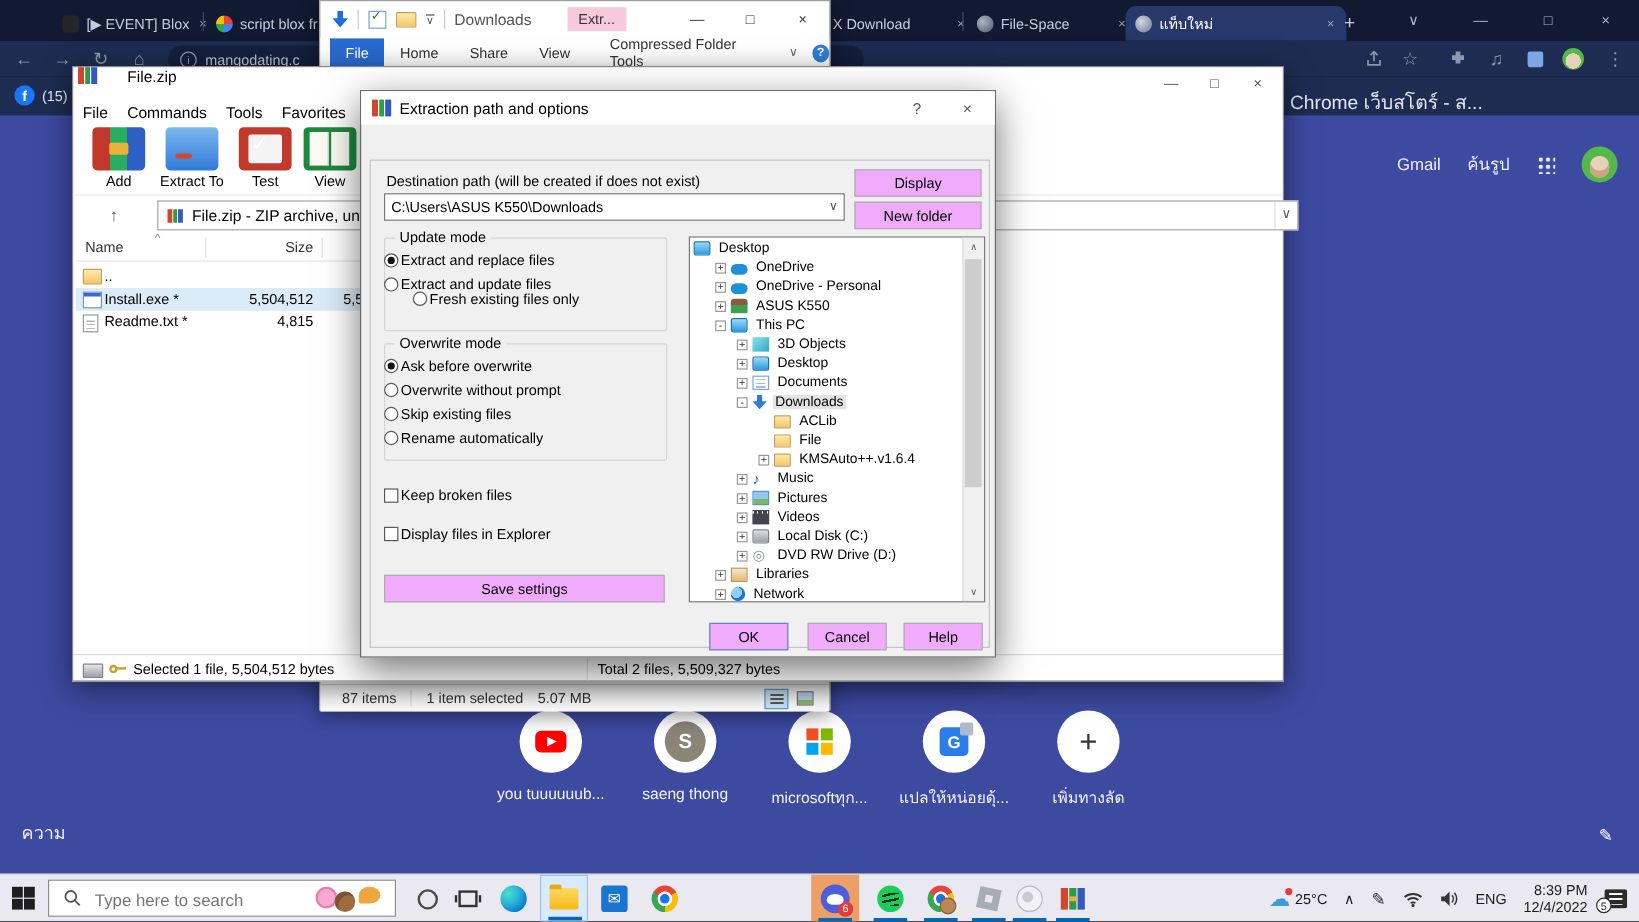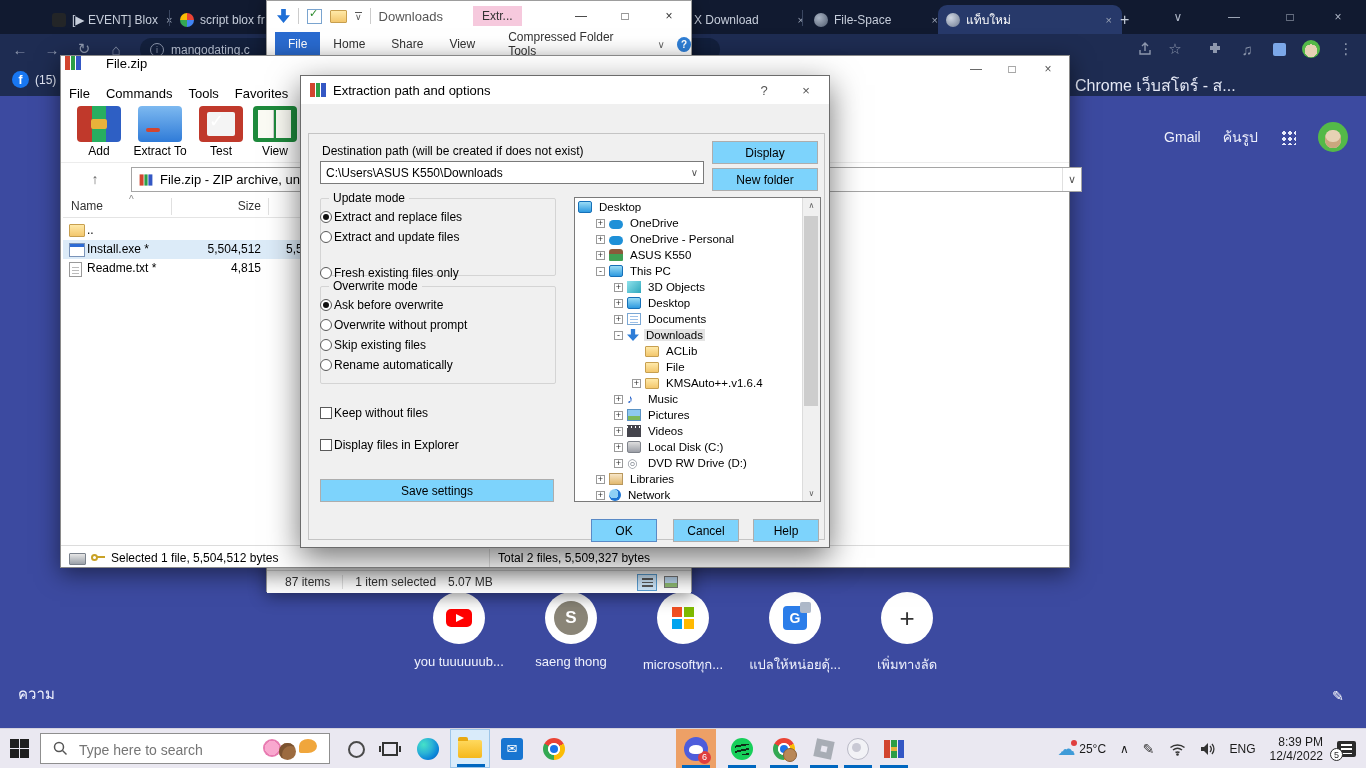--- a/index.html
+++ b/index.html
@@ -125,21 +125,21 @@
   
   .dlg{left:300px;top:75px;width:530px;height:473px;background:#f0f0f0;border:1px solid #6b6b6b;
        box-shadow:0 10px 30px rgba(0,0,0,.55);box-sizing:border-box;font-size:12px;color:#000;}
   .dlgtitle{position:absolute;left:0;top:0;width:100%;height:28px;background:#fff;display:flex;align-items:center;gap:7px;padding-left:9px;box-sizing:border-box;font-size:13px;}
   .dlgbtn{position:absolute;top:0;height:28px;width:42px;display:flex;align-items:center;justify-content:center;color:#555;font-size:13px;}
   .dtabs{position:absolute;left:10px;top:36px;display:flex;font-size:12px;}
   .dtab{padding:4px 11px;border:1px solid #ababab;border-bottom:none;background:#ececec;margin-right:-1px;}
   .dtab.active{background:#fdfdfd;position:relative;top:-2px;padding-top:6px;}
   .dpanel{position:absolute;left:7px;top:57px;width:515px;height:405px;border:1px solid #c4c4c4;background:#f0f0f0;}
   .dlabel{position:absolute;left:13px;top:10px;}
-  .btn{position:absolute;background:#7dd3fc;border:1px solid #adadad;font-size:12px;color:#000;
+  .btn{position:absolute;background:#f0abfc;border:1px solid #adadad;font-size:12px;color:#000;
        display:flex;align-items:center;justify-content:center;box-sizing:border-box;}
   .combo{position:absolute;left:11px;top:27px;width:384px;height:23px;background:#fff;border:1px solid #7a7a7a;
          display:flex;align-items:center;box-sizing:border-box;padding-left:5px;}
   .combo .chev{margin-left:auto;width:17px;align-self:stretch;display:flex;align-items:center;justify-content:center;color:#555;font-size:10px;}
   .grp{position:absolute;left:11px;width:234px;border:1px solid #d4d4d4;border-radius:2px;}
   .grp .leg{position:absolute;left:8px;top:-8px;background:#f0f0f0;padding:0 4px;}
   .optrow{position:absolute;left:11px;display:flex;align-items:center;gap:2px;}
   .radio{width:12px;height:12px;border:1px solid #595959;border-radius:50%;background:#fff;position:relative;box-sizing:border-box;}
   .radio.on::after{content:"";position:absolute;left:2px;top:2px;width:6px;height:6px;border-radius:50%;background:#111;}
   .chk{width:12px;height:12px;border:1px solid #595959;background:#fff;box-sizing:border-box;}
@@ -554,21 +554,21 @@
         <span class="leg">Update mode</span>
       </div>
       <div class="optrow" style="top:76px;">
         <span class="radio on"></span>
         <span>Extract and replace files</span>
       </div>
       <div class="optrow" style="top:96px;">
         <span class="radio"></span>
         <span>Extract and update files</span>
       </div>
-      <div class="optrow" style="top:132px;">
+      <div class="optrow" style="top:108px;padding-left:24px;">
         <span class="radio"></span>
         <span>Fresh existing files only</span>
       </div>
 
       <div class="grp" style="top:152px;height:96px;">
         <span class="leg">Overwrite mode</span>
       </div>
       <div class="optrow" style="top:164px;">
         <span class="radio on"></span>
         <span>Ask before overwrite</span>
@@ -581,21 +581,21 @@
         <span class="radio"></span>
         <span>Skip existing files</span>
       </div>
       <div class="optrow" style="top:224px;">
         <span class="radio"></span>
         <span>Rename automatically</span>
       </div>
 
       <div class="optrow" style="top:272px;">
         <span class="chk"></span>
-        <span>Keep without files</span>
+        <span>Keep broken files</span>
       </div>
       <div class="optrow" style="top:304px;">
         <span class="chk"></span>
         <span>Display files in Explorer</span>
       </div>
 
       <div class="btn" style="left:11px;top:345px;width:234px;height:23px;">
           <span>Save settings</span>
         </div>
 

